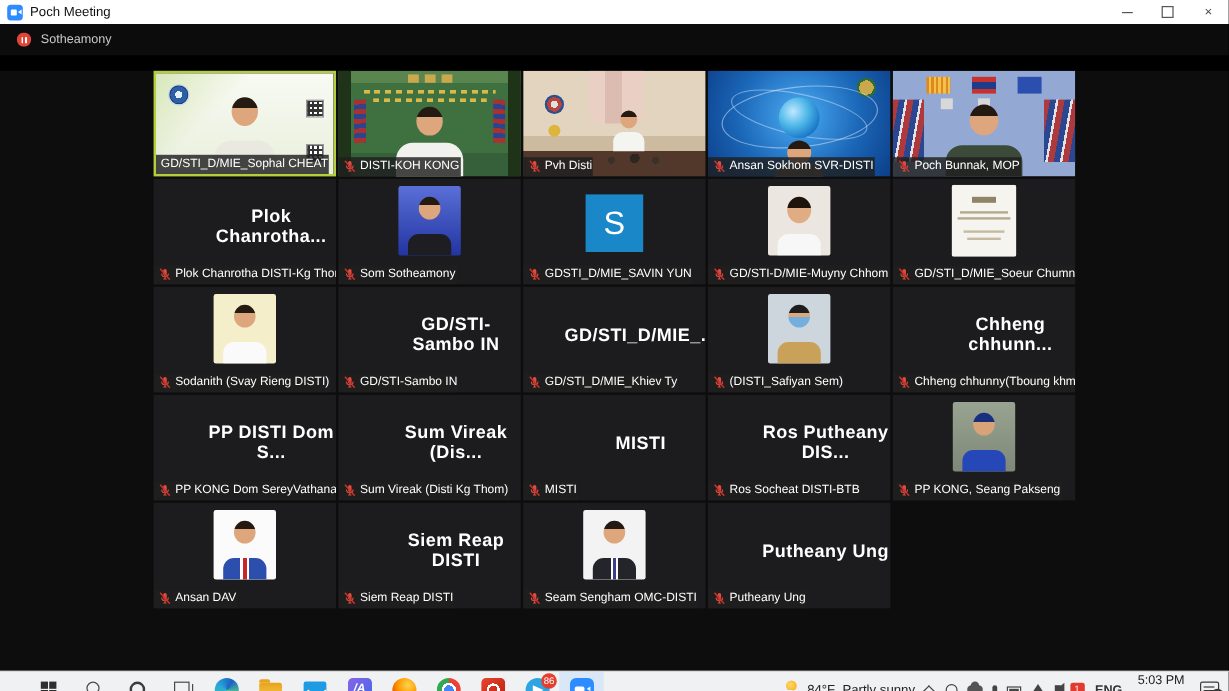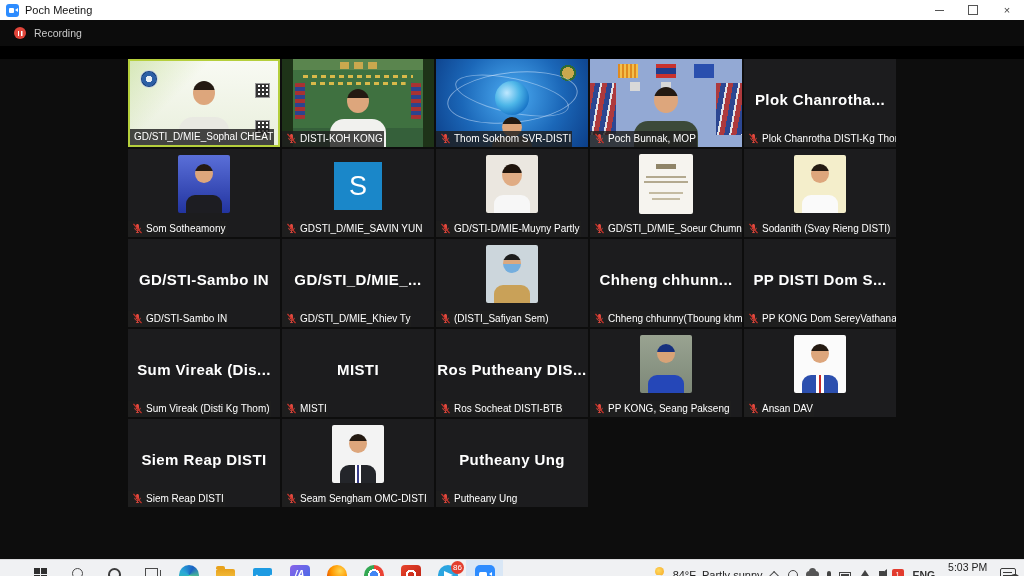--- a/index.html
+++ b/index.html
@@ -31,21 +31,21 @@
     grid-auto-rows:88px; gap:2px; }
   .tile { position:relative; background:#1c1c1e; overflow:hidden; }
   .tile.active { border:2px solid #b5cf3c; }
 
   .nameplate { position:absolute; left:0; bottom:0; max-width:100%; display:flex; align-items:center;
     gap:3px; background:rgba(30,30,30,.82); color:#fff; font-size:10px; line-height:13px;
     padding:1px 1px 2px 4px; white-space:nowrap; overflow:hidden; z-index:5;text-align:right; }
   .mic { width:11px; height:11px; flex:0 0 auto; }
 
   .tile-text { position:absolute; inset:0; display:flex; align-items:center; justify-content:center;
-    color:#fff; font-size:15px; font-weight:bold; letter-spacing:.4px; padding-bottom:8px; text-align:center; }
+    color:#fff; font-size:15px; font-weight:bold; letter-spacing:.4px; padding-bottom:8px; text-align:center;margin-left:44px; }
 
   .letter-avatar { width:48px; height:48px; margin:13px auto 0; background:#1a87c9; color:#fff;
     font-size:27px; display:flex; align-items:center; justify-content:center; }
 
   
   .photo { width:52px; height:58px; margin:6px auto 0; border-radius:2px; position:relative; overflow:hidden; }
   .photo::before { content:""; position:absolute; left:50%; top:9px; transform:translateX(-50%);
     width:18px; height:19px; border-radius:50%;
     background:linear-gradient(180deg,#241a12 0 36%,#dda67c 36%); }
   .photo::after { content:""; position:absolute; left:50%; bottom:0; transform:translateX(-50%);
@@ -243,21 +243,21 @@
   <span>Poch Meeting</span>
   <div class="win-controls">
     <span class="wc wc-min"></span>
     <span class="wc wc-max"></span>
     <span class="wc wc-close">×</span>
   </div>
 </div>
 
 <div class="recbar">
   <span class="rec-dot"></span>
-  <span class="rec-label">Recording</span>
+  <span class="rec-label">Sotheamony</span>
 </div>
 
 <div class="stage">
   <div class="grid">
       <div class="tile active">
         <div class="scene sc-sophal">
           <i class="p1"></i>
           <i class="p2"></i>
           <i class="p3"></i>
         </div>
@@ -275,33 +275,49 @@
           <svg class="mic" viewBox="0 0 12 12">
             <path d="M6 1.2c-.9 0-1.6.7-1.6 1.6v3c0 .9.7 1.6 1.6 1.6s1.6-.7 1.6-1.6v-3C7.6 1.9 6.9 1.2 6 1.2z" fill="#e04a3f"></path>
             <path d="M3 5.3c0 1.7 1.3 3 3 3s3-1.3 3-3" fill="none" stroke="#e04a3f" stroke-width="1"></path>
             <path d="M6 8.3v2M4.5 10.4h3" stroke="#e04a3f" stroke-width="1"></path>
             <path d="M1.6 1l8.8 10" stroke="#c8332a" stroke-width="1.4"></path>
           </svg>
           <span>DISTI-KOH KONG</span>
         </div>
       </div>
       <div class="tile">
+        <div class="scene sc-pvh">
+          <i class="p1"></i>
+          <i class="p2"></i>
+          <i class="p3"></i>
+        </div>
+        <div class="nameplate">
+          <svg class="mic" viewBox="0 0 12 12">
+            <path d="M6 1.2c-.9 0-1.6.7-1.6 1.6v3c0 .9.7 1.6 1.6 1.6s1.6-.7 1.6-1.6v-3C7.6 1.9 6.9 1.2 6 1.2z" fill="#e04a3f"></path>
+            <path d="M3 5.3c0 1.7 1.3 3 3 3s3-1.3 3-3" fill="none" stroke="#e04a3f" stroke-width="1"></path>
+            <path d="M6 8.3v2M4.5 10.4h3" stroke="#e04a3f" stroke-width="1"></path>
+            <path d="M1.6 1l8.8 10" stroke="#c8332a" stroke-width="1.4"></path>
+          </svg>
+          <span>Pvh Disti</span>
+        </div>
+      </div>
+      <div class="tile">
         <div class="scene sc-globe">
           <i class="p1"></i>
           <i class="p2"></i>
           <i class="p3"></i>
         </div>
         <div class="nameplate">
           <svg class="mic" viewBox="0 0 12 12">
             <path d="M6 1.2c-.9 0-1.6.7-1.6 1.6v3c0 .9.7 1.6 1.6 1.6s1.6-.7 1.6-1.6v-3C7.6 1.9 6.9 1.2 6 1.2z" fill="#e04a3f"></path>
             <path d="M3 5.3c0 1.7 1.3 3 3 3s3-1.3 3-3" fill="none" stroke="#e04a3f" stroke-width="1"></path>
             <path d="M6 8.3v2M4.5 10.4h3" stroke="#e04a3f" stroke-width="1"></path>
             <path d="M1.6 1l8.8 10" stroke="#c8332a" stroke-width="1.4"></path>
           </svg>
-          <span>Thom Sokhom SVR-DISTI</span>
+          <span>Ansan Sokhom SVR-DISTI</span>
         </div>
       </div>
       <div class="tile">
         <div class="scene sc-flags">
           <i class="p1"></i>
           <i class="p2"></i>
           <i class="p3"></i>
         </div>
         <div class="nameplate">
           <svg class="mic" viewBox="0 0 12 12">
@@ -351,21 +367,21 @@
       </div>
       <div class="tile">
         <div class="photo av-woman"></div>
         <div class="nameplate">
           <svg class="mic" viewBox="0 0 12 12">
             <path d="M6 1.2c-.9 0-1.6.7-1.6 1.6v3c0 .9.7 1.6 1.6 1.6s1.6-.7 1.6-1.6v-3C7.6 1.9 6.9 1.2 6 1.2z" fill="#e04a3f"></path>
             <path d="M3 5.3c0 1.7 1.3 3 3 3s3-1.3 3-3" fill="none" stroke="#e04a3f" stroke-width="1"></path>
             <path d="M6 8.3v2M4.5 10.4h3" stroke="#e04a3f" stroke-width="1"></path>
             <path d="M1.6 1l8.8 10" stroke="#c8332a" stroke-width="1.4"></path>
           </svg>
-          <span>GD/STI-D/MIE-Muyny Partly</span>
+          <span>GD/STI-D/MIE-Muyny Chhom</span>
         </div>
       </div>
       <div class="tile">
         <div class="doc-card"></div>
         <div class="nameplate">
           <svg class="mic" viewBox="0 0 12 12">
             <path d="M6 1.2c-.9 0-1.6.7-1.6 1.6v3c0 .9.7 1.6 1.6 1.6s1.6-.7 1.6-1.6v-3C7.6 1.9 6.9 1.2 6 1.2z" fill="#e04a3f"></path>
             <path d="M3 5.3c0 1.7 1.3 3 3 3s3-1.3 3-3" fill="none" stroke="#e04a3f" stroke-width="1"></path>
             <path d="M6 8.3v2M4.5 10.4h3" stroke="#e04a3f" stroke-width="1"></path>
             <path d="M1.6 1l8.8 10" stroke="#c8332a" stroke-width="1.4"></path>

